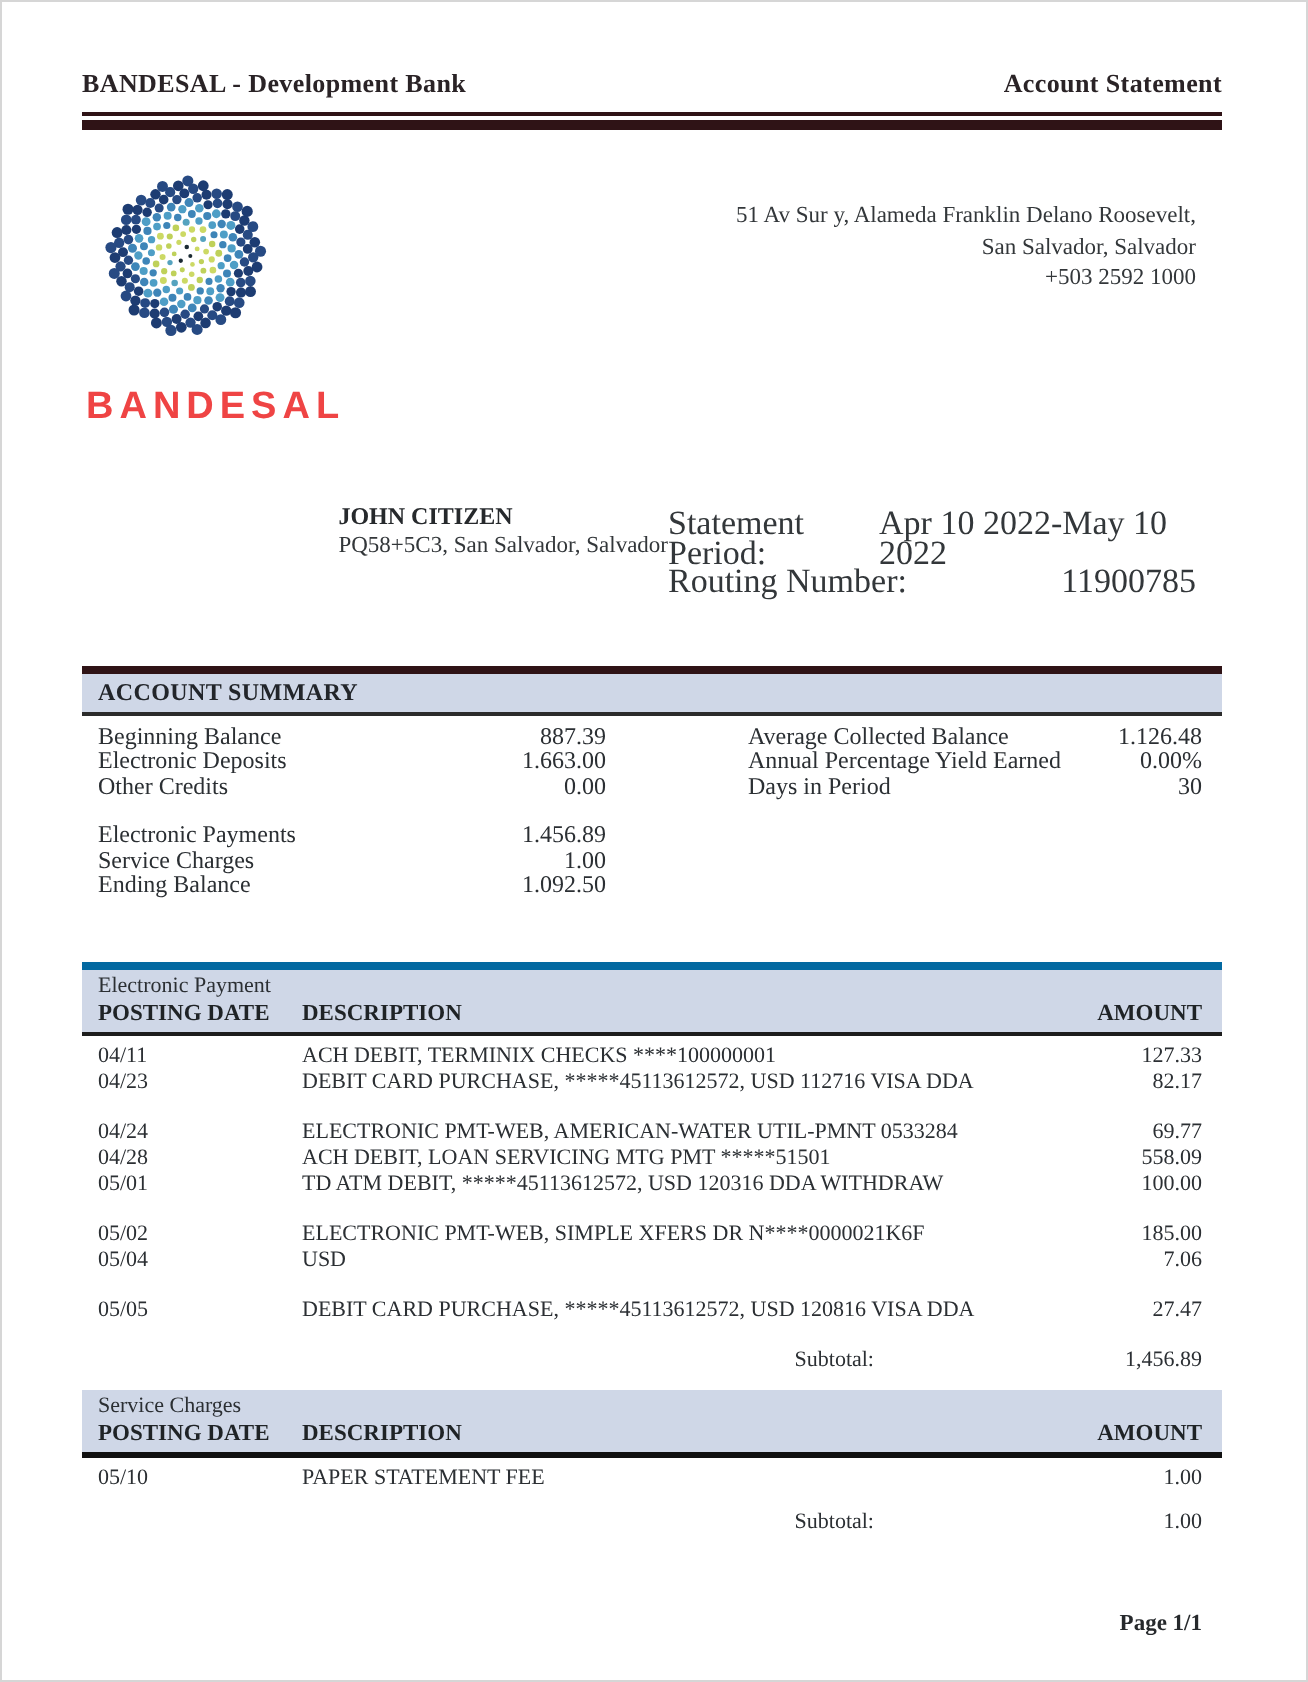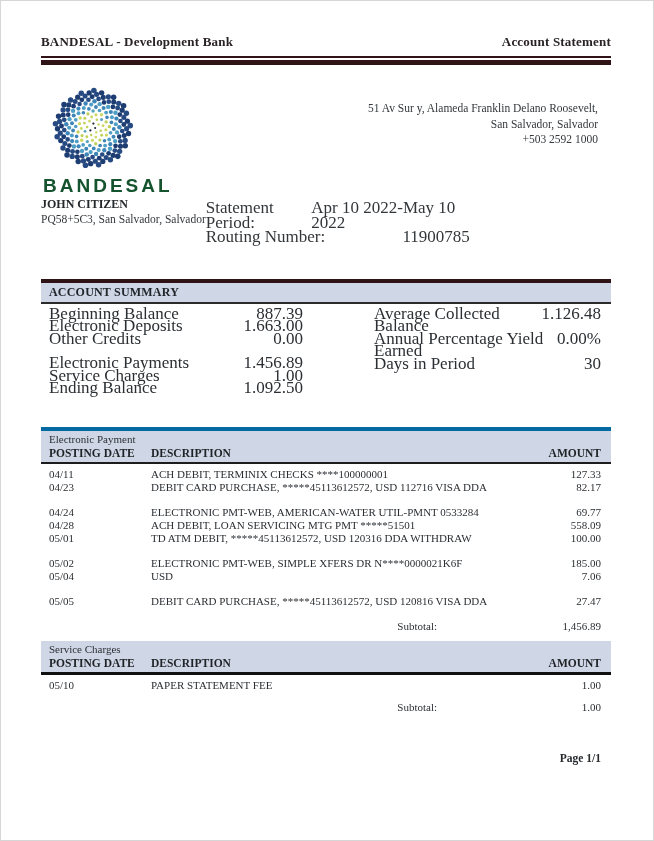--- a/index.html
+++ b/index.html
@@ -18,38 +18,38 @@
 
   
   .masthead { display:flex; justify-content:space-between; align-items:flex-start; padding-top:33px; }
   .masthead .bank-name, .masthead .doc-title { font-size:13px; font-weight:700; color:#2a2326; letter-spacing:0.2px; }
   .double-rule { margin-top:6px; height:2px; border-top:2px solid #2f1316; border-bottom:5px solid #2f1316; }
 
   
   .brand-row { display:flex; justify-content:space-between; margin-top:20px; }
   .logo-block { width:200px; }
   .logo-mark { display:block; margin-left:8px; }
-  .logo-word { font-family:"Liberation Sans", sans-serif; font-size:19px; font-weight:700; letter-spacing:3px; color:#14532d; margin-top:2px; margin-left:2px; }
+  .logo-word { font-family:"Liberation Sans", sans-serif; font-size:19px; font-weight:700; letter-spacing:3px; color:#ef4444; margin-top:20px; margin-left:2px; }
   .addr-block { text-align:right; padding-right:13px; margin-top:16px; font-size:11.5px; line-height:15.5px; color:#33373a;font-family:Liberation Serif, serif; }
 
   
-  .meta-row { display:flex; justify-content:flex-start; }
+  .meta-row { display:flex; justify-content:flex-end; margin-top:36px; }
   .cust .cust-name { font-weight:700; font-size:12px; color:#26292c; }
   .cust .cust-addr { font-size:11.5px; margin-top:1px; color:#33373a; }
   .stmt-info { width:264px; padding-right:13px; font-size:17px; line-height:14.5px; color:#33373a; margin-top:4px; }
   .stmt-info .info-row { display:flex; justify-content:space-between; }
 
   
   .summary-wrap { margin-top:34px; }
   .band { background:#cfd7e7; }
   .summary-band {
     border-top:4px solid #2f1316; border-bottom:2px solid #2b2b2b;
     padding:2px 10px 2px 8px; font-size:12px; font-weight:700; color:#22252a; letter-spacing:0.2px;
   }
-  .summary-body { display:flex; padding:4px 10px 0 8px; font-size:17px; line-height:12.5px; color:#2b2f33; }
+  .summary-body { display:flex; padding:4px 10px 0 8px; font-size:12px; line-height:12.5px; color:#2b2f33; }
   .sum-col-left { width:254px; }
   .sum-spacer { width:71px; }
   .sum-col-right { flex:1; }
   .sum-row { display:flex; justify-content:space-between; }
   .sum-group { margin-bottom:12px; }
 
   
   .tx-section { margin-top:20px; }
   .tx-band { padding:2px 10px 2px 8px; }
   .tx-band.with-top { border-top:4px solid #0369a1; }

